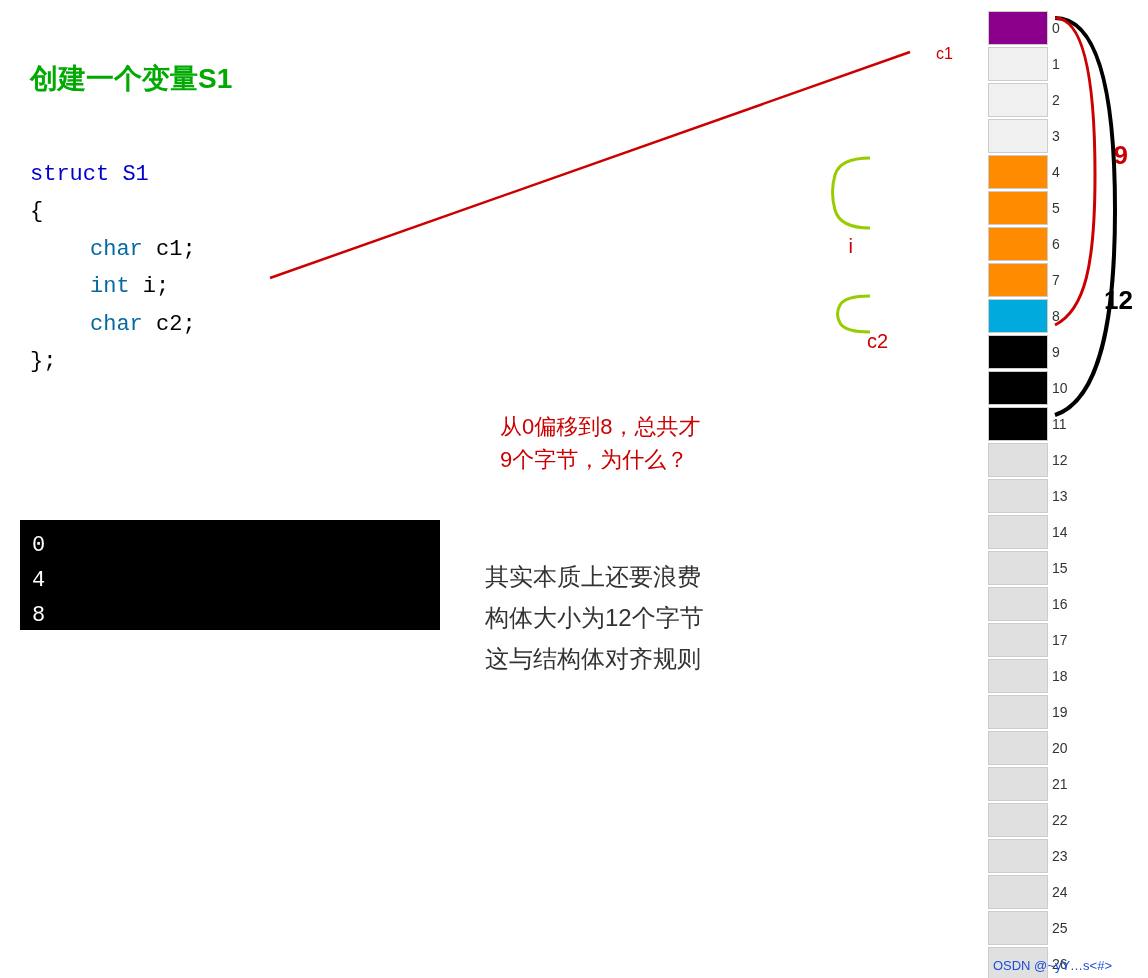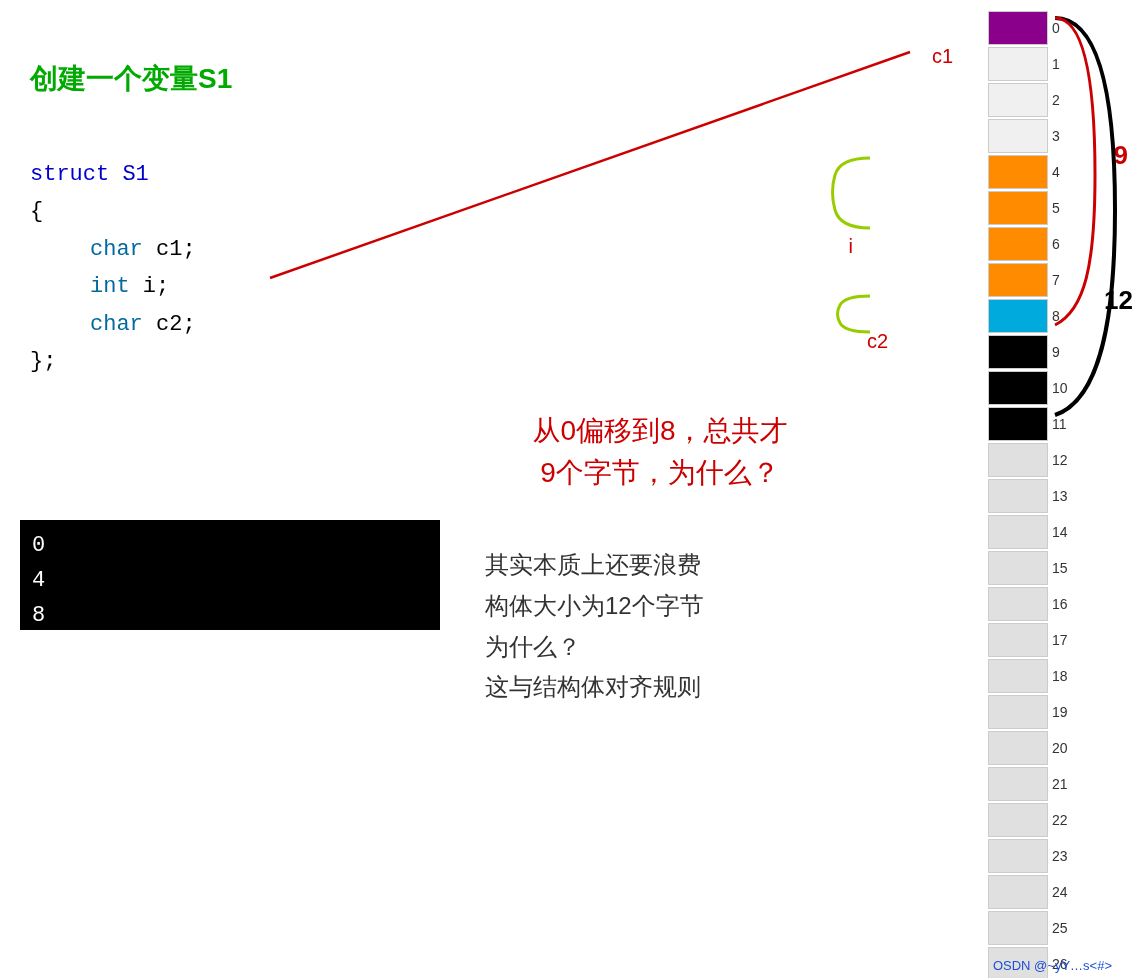--- a/index.html
+++ b/index.html
@@ -80,21 +80,21 @@
     .mem-orange { background: #FF8C00; }
     .mem-cyan { background: #00AADD; }
     .mem-black { background: #000; }
     .mem-lightgray { background: #e0e0e0; }
 
     
     #label-c1 {
       position: absolute;
       top: 45px;
       right: 195px;
-      font-size: 20px;
+      font-size: 16px;
       color: #cc0000;
       font-family: Arial, sans-serif;
     }
     #label-i {
       position: absolute;
       top: 235px;
       right: 295px;
       font-size: 20px;
       color: #cc0000;
       font-family: Arial, sans-serif;
@@ -134,30 +134,30 @@
       width: 1148px;
       height: 978px;
       pointer-events: none;
     }
 
     
     #text-q1 {
       position: absolute;
       top: 410px;
       left: 500px;
-      font-size: 28px;
+      font-size: 22px;
       color: #cc0000;
       font-family: 'Microsoft YaHei', sans-serif;
       line-height: 1.5;
-      text-align: center;
+      text-align: left;
       width: 320px;
     }
     #text-main {
       position: absolute;
-      top: 545px;
+      top: 557px;
       left: 485px;
       font-size: 24px;
       color: #333;
       font-family: 'Microsoft YaHei', sans-serif;
       line-height: 1.7;
       width: 360px;
     }
 
     
     #watermark {
@@ -332,21 +332,20 @@
 <div id="label-12">12</div>
 
 <div id="text-q1">
   <div style="white-space: pre-line;">从0偏移到8，总共才
 9个字节，为什么？</div>
 </div>
 
 <div id="text-main">
   <div>其实本质上还要浪费</div>
   <div>构体大小为12个字节</div>
-  <div>为什么？</div>
   <div>这与结构体对齐规则</div>
 </div>
 
 <div id="watermark">OSDN @~yY…s&lt;#&gt;</div>
 
 <svg id="svg-overlay">
 
   <line x1="270" y1="278" x2="910" y2="52" stroke="#cc0000" stroke-width="2.5"></line>
 
   <path d="M 870 158 Q 840 158 835 175 Q 830 192 835 210 Q 840 228 870 228" fill="none" stroke="#99cc00" stroke-width="3"></path>

